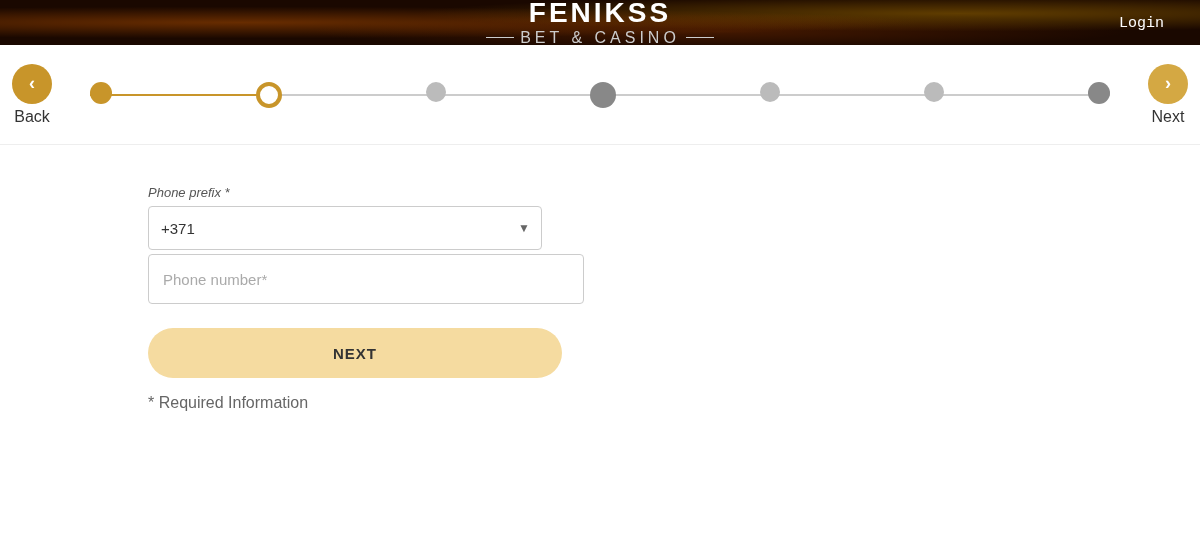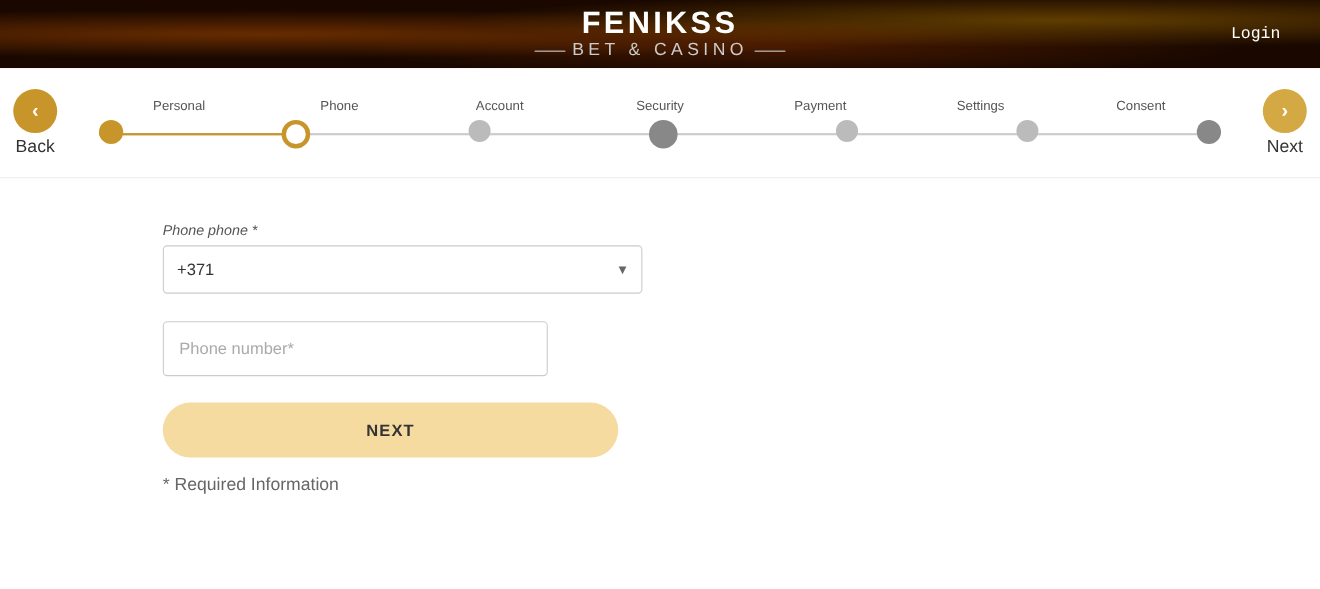--- a/index.html
+++ b/index.html
@@ -1,22 +1,22 @@
 <!DOCTYPE html>
 <html><head>
   <meta charset="utf-8">
   <style>
     * { margin: 0; padding: 0; box-sizing: border-box; }
     body { font-family: Arial, sans-serif; background: #fff; width: 1200px; height: 535px; overflow: hidden; }
 
     
     .header {
       position: relative;
-      height: 62px;
-      background: #7f1d1d;
+      height: 45px;
+      background: #0c4a6e;
       display: flex;
       align-items: center;
       justify-content: center;
       overflow: hidden;
     }
     .header-bg {
       position: absolute;
       inset: 0;
       background: radial-gradient(ellipse at 20% 50%, rgba(180,80,0,0.5) 0%, transparent 50%),
                   radial-gradient(ellipse at 80% 30%, rgba(200,140,0,0.4) 0%, transparent 40%),
@@ -189,22 +189,22 @@
       margin-bottom: 28px;
     }
     .field-label {
       font-size: 13px;
       color: #555;
       font-style: italic;
       margin-bottom: 6px;
     }
     .select-wrapper {
       position: relative;
-      width: 436px;
-      margin-bottom: 25px;
+      width: 394px;
+      margin-bottom: 4px;
     }
     .select-wrapper select {
       width: 100%;
       height: 44px;
       border: 1px solid #ccc;
       border-radius: 4px;
       padding: 0 12px;
       font-size: 15px;
       color: #333;
       appearance: none;
@@ -214,21 +214,21 @@
     .select-arrow {
       position: absolute;
       right: 12px;
       top: 50%;
       transform: translateY(-50%);
       pointer-events: none;
       color: #666;
       font-size: 12px;
     }
     .phone-input {
-      width: 350px;
+      width: 436px;
       height: 50px;
       border: 1px solid #ccc;
       border-radius: 4px;
       padding: 0 14px;
       font-size: 15px;
       color: #333;
       display: block;
       margin-bottom: 24px;
       outline: none;
     }
@@ -266,29 +266,20 @@
   <button class="login-btn">Login</button>
 </div>
 
 <div class="progress-area">
   <div class="back-btn">
     <div class="circle-btn">‹</div>
     <span class="btn-label">Back</span>
   </div>
 
   <div class="steps-container">
-    <div class="steps-labels">
-      <span class="step-label">Personal</span>
-      <span class="step-label">Phone</span>
-      <span class="step-label">Account</span>
-      <span class="step-label">Security</span>
-      <span class="step-label">Payment</span>
-      <span class="step-label">Settings</span>
-      <span class="step-label">Consent</span>
-    </div>
     <div class="steps-track">
       <div class="track-line"></div>
       <div class="track-line-filled" style="width: calc(100% / 6 * 1);"></div>
       <div class="steps-dots">
 
         <div class="step-dot completed" style="width:22px;height:22px;"></div>
 
         <div class="step-dot" style="width:26px;height:26px;background:#fff;border:4px solid #c8952a;"></div>
 
         <div class="step-dot" style="background:#bbb;width:20px;height:20px;"></div>
@@ -305,21 +296,21 @@
   </div>
 
   <div class="next-btn">
     <div class="circle-btn" style="background:#d4a843;">›</div>
     <span class="btn-label">Next</span>
   </div>
 </div>
 
 <div class="main-content">
 
-  <div class="field-label">Phone phone *</div>
+  <div class="field-label">Phone prefix *</div>
   <div class="select-wrapper">
     <select>
       <option>+371</option>
       <option>+1</option>
       <option>+44</option>
       <option>+49</option>
       <option>+33</option>
       <option>+7</option>
       <option>+48</option>
     </select>

